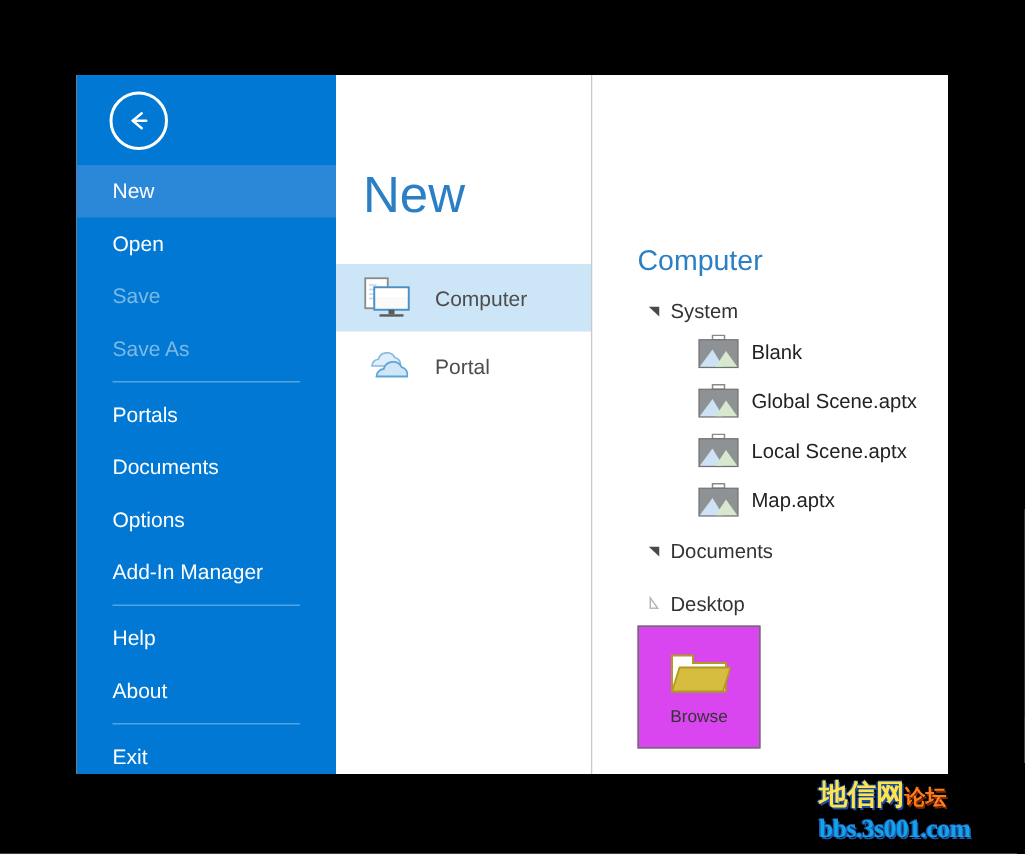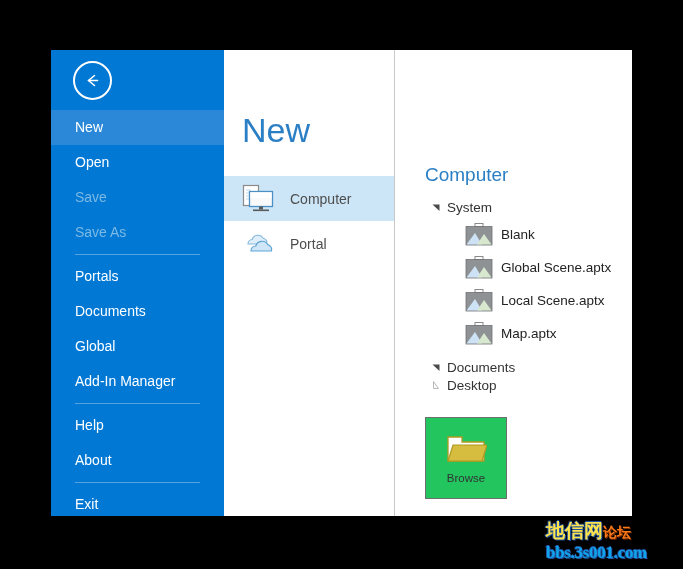--- a/index.html
+++ b/index.html
@@ -164,21 +164,21 @@
     margin-left: 8px;
     white-space: nowrap;
   }
   .browse-btn {
     position: absolute;
     left: 30px;
     top: 367px;
     width: 82px;
     height: 82px;
     border: 1px solid #6e6e6e;
-    background: #22c55e;
+    background: #d946ef;
     display: flex;
     flex-direction: column;
     align-items: center;
     justify-content: center;
     cursor: pointer;
     box-sizing: border-box;
   }
   .browse-icon { width: 42px; height: 34px; }
   .browse-label {
     font-size: 11.5px;
@@ -233,21 +233,21 @@
       </div>
 
       <div class="nav-list">
         <div class="nav-item selected"><span>New</span></div>
         <div class="nav-item"><span>Open</span></div>
         <div class="nav-item disabled"><span>Save</span></div>
         <div class="nav-item disabled"><span>Save As</span></div>
         <div class="nav-sep"></div>
         <div class="nav-item"><span>Portals</span></div>
         <div class="nav-item"><span>Documents</span></div>
-        <div class="nav-item"><span>Global</span></div>
+        <div class="nav-item"><span>Options</span></div>
         <div class="nav-item"><span>Add-In Manager</span></div>
         <div class="nav-sep"></div>
         <div class="nav-item"><span>Help</span></div>
         <div class="nav-item"><span>About</span></div>
         <div class="nav-sep"></div>
         <div class="nav-item"><span>Exit</span></div>
       </div>
     </div>
 
     <div class="mid">
@@ -351,21 +351,21 @@
 
         <div class="tree-group" style="margin-top:8px;">
           <span class="tri">
             <svg width="10" height="10" viewBox="0 0 10 10">
               <path d="M1.5 2.5 L8.5 2.5 L8.5 9" fill="#4a4a4a"></path>
             </svg>
           </span>
           <span class="tree-group-label">Documents</span>
         </div>
 
-        <div class="tree-group" style="">
+        <div class="tree-group" style="margin-top:17px;">
           <span class="tri">
             <svg width="10" height="10" viewBox="0 0 10 10">
               <path d="M2.5 1.5 L2.5 8.5 L7.5 8.5 Z" fill="none" stroke="#b8b8b8" stroke-width="1"></path>
             </svg>
           </span>
           <span class="tree-group-label">Desktop</span>
         </div>
 
       </div>
 

